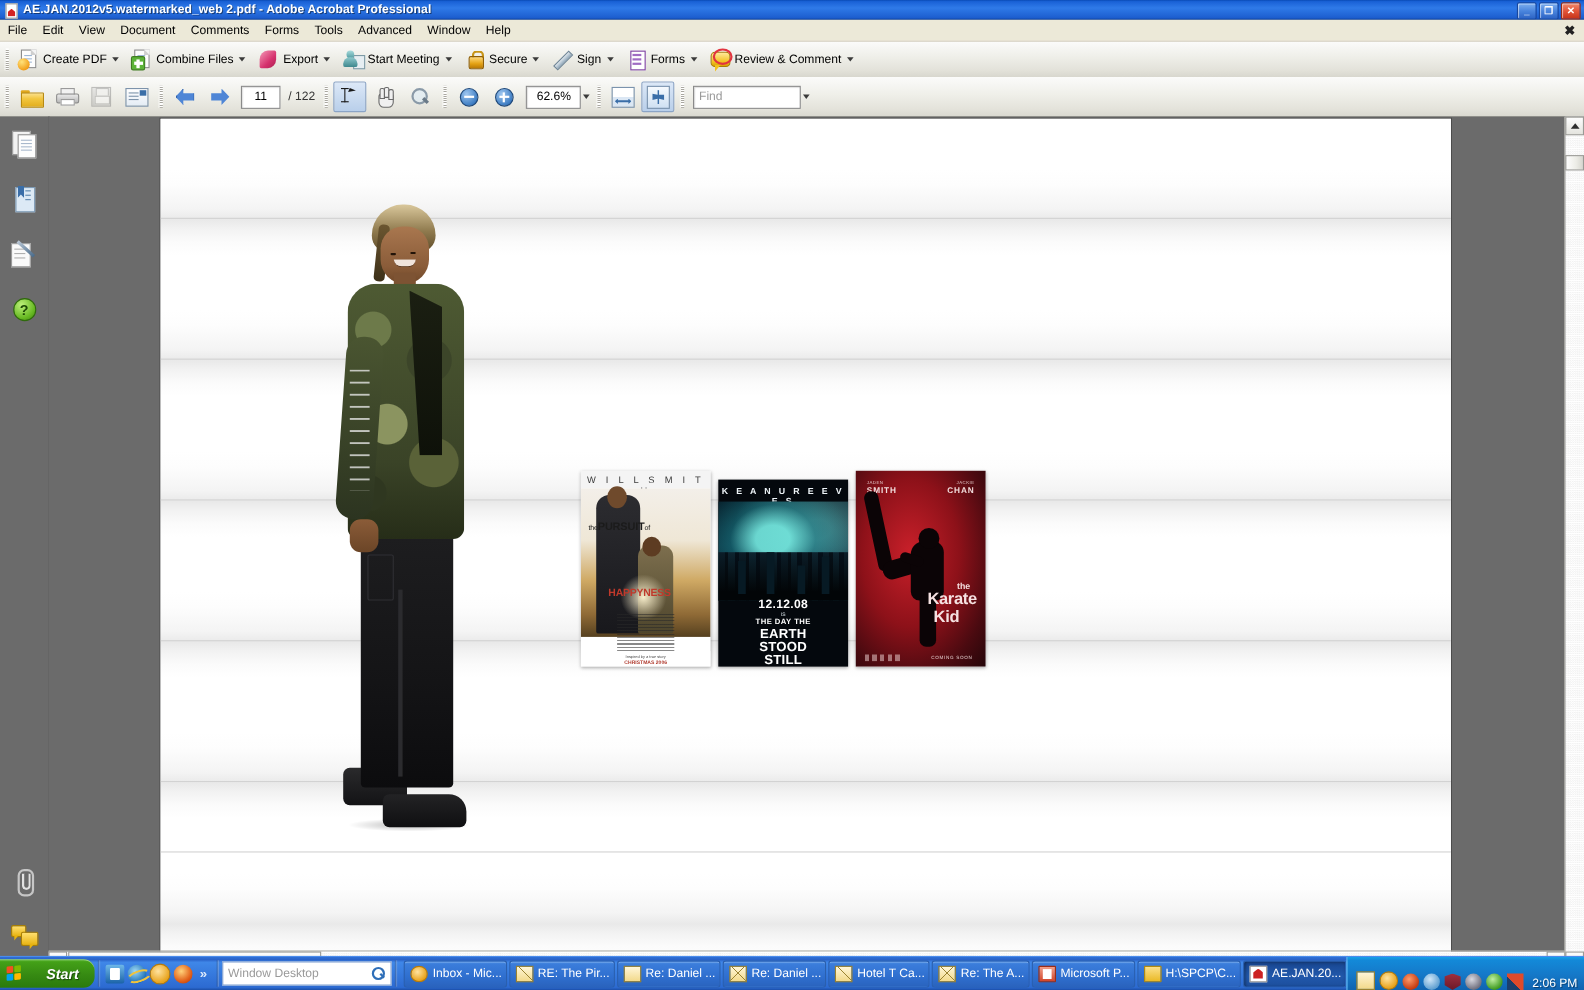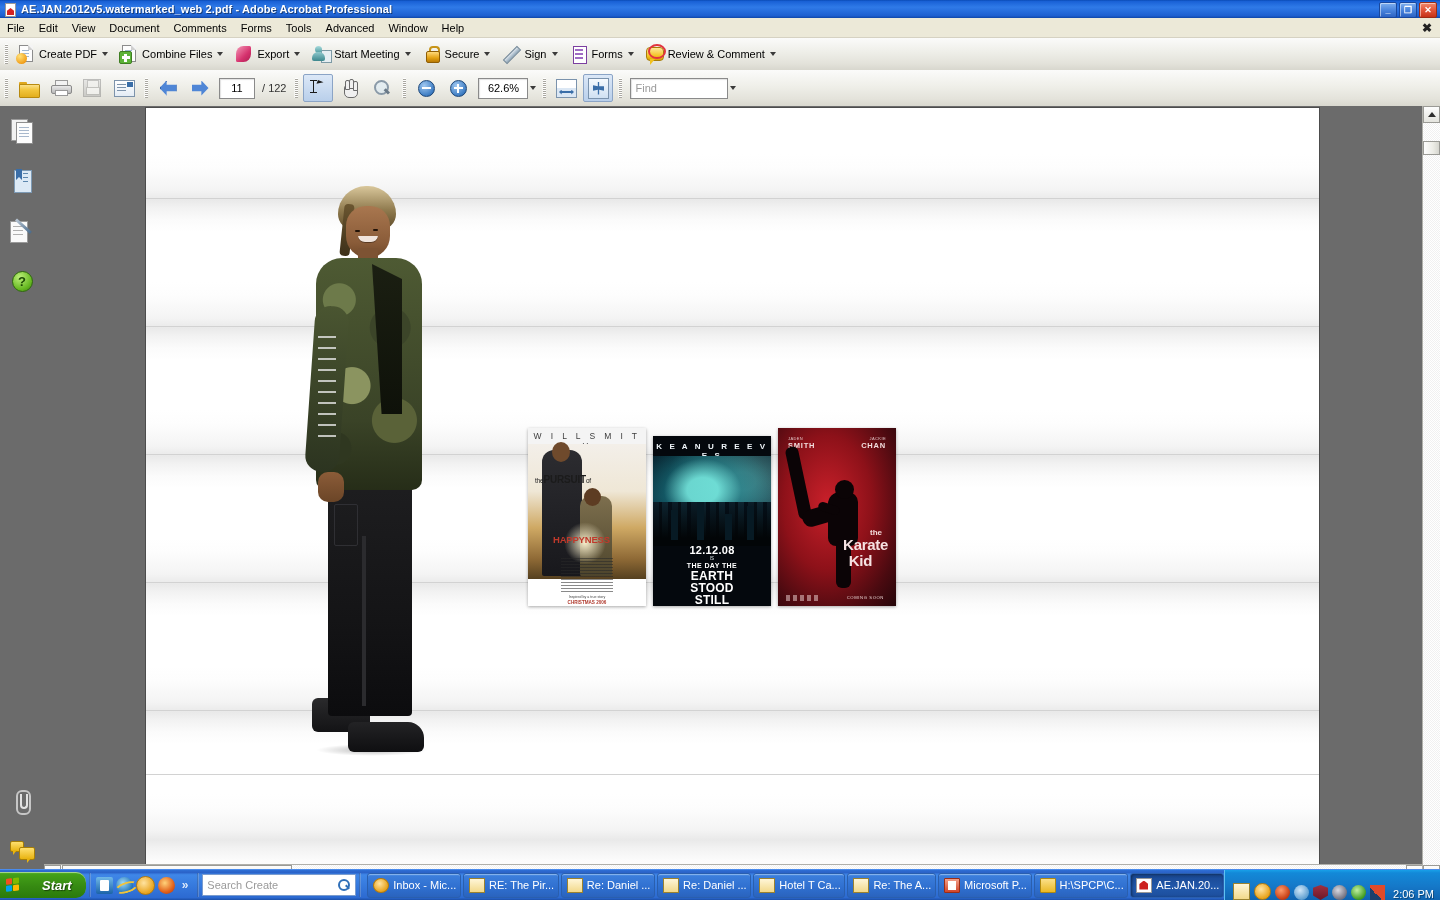--- a/index.html
+++ b/index.html
@@ -798,21 +798,21 @@
     <div class="tb-sep"></div>
     <div class="quick">
       <div class="qi outlook"></div>
       <div class="qi ie"></div>
       <div class="qi orange"></div>
       <div class="qi ff"></div>
       <div class="chev">»</div>
     </div>
     <div class="tb-sep"></div>
     <div class="srch">
-      <span>Search Create</span>
+      <span>Window Desktop</span>
       <div class="mag"></div>
     </div>
     <div class="tb-sep"></div>
 
     <div class="tasks">
       <div class="task">
         <div class="ti otl"></div>
         <span>Inbox - Mic...</span>
       </div>
       <div class="task">

